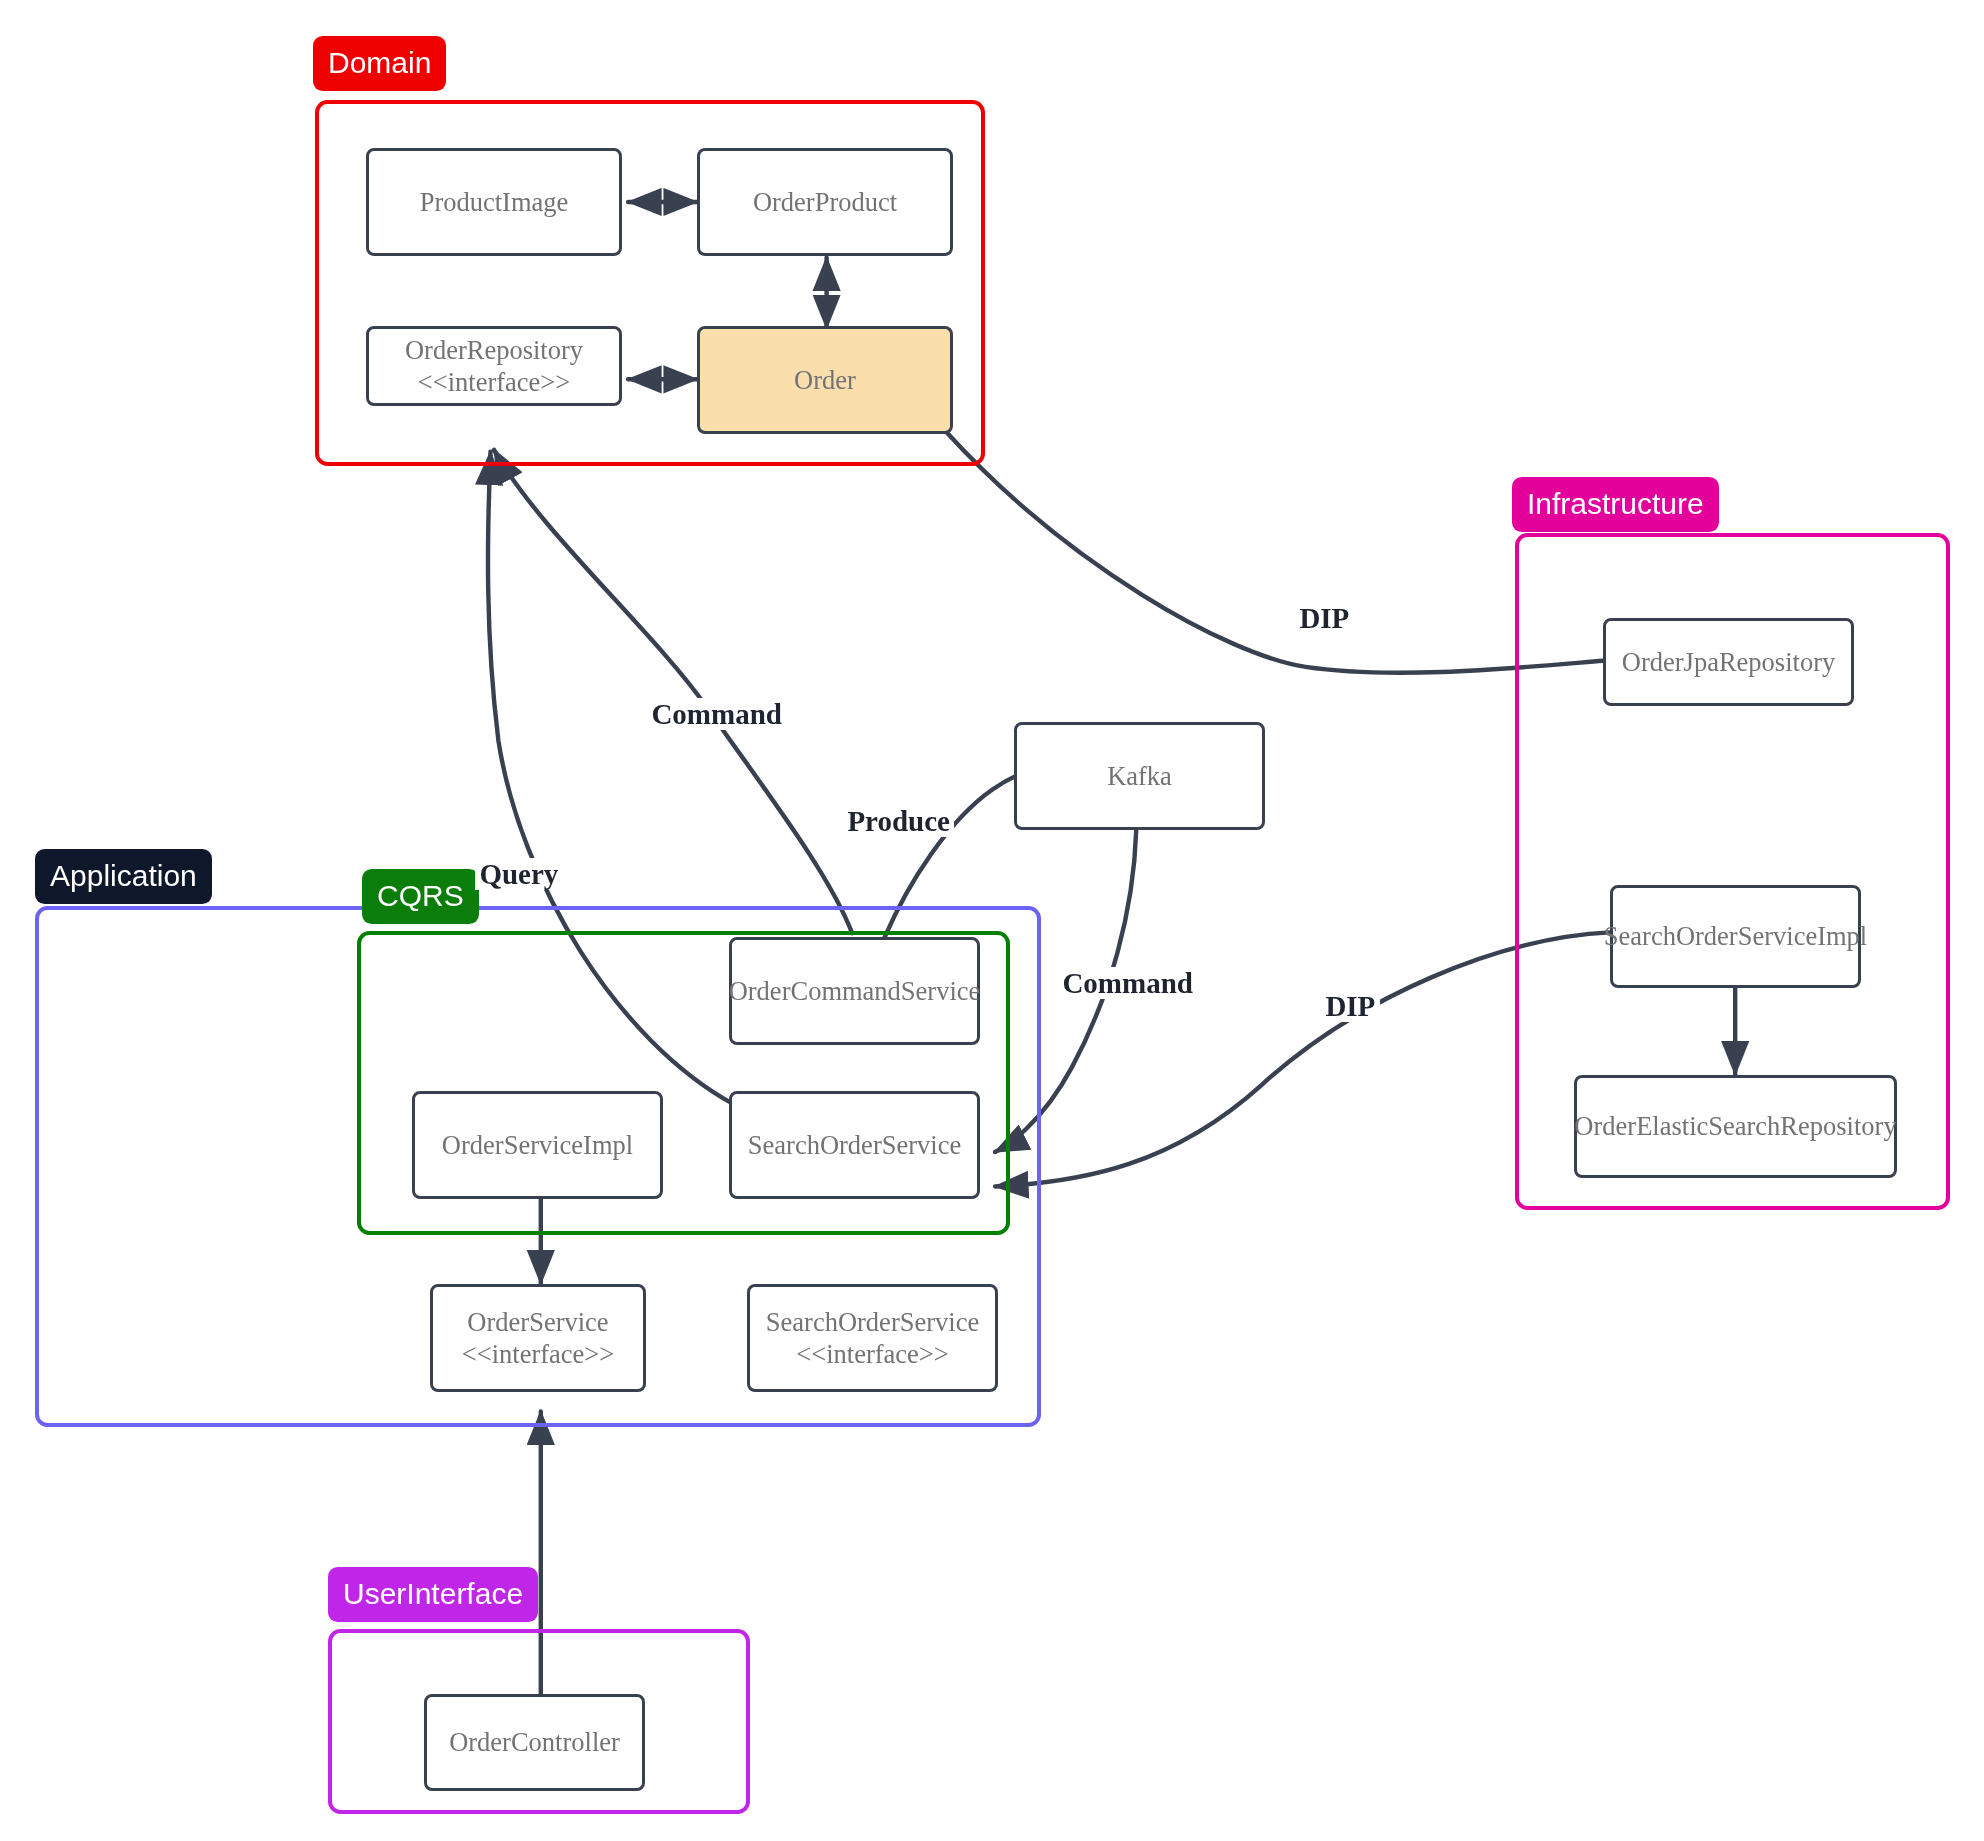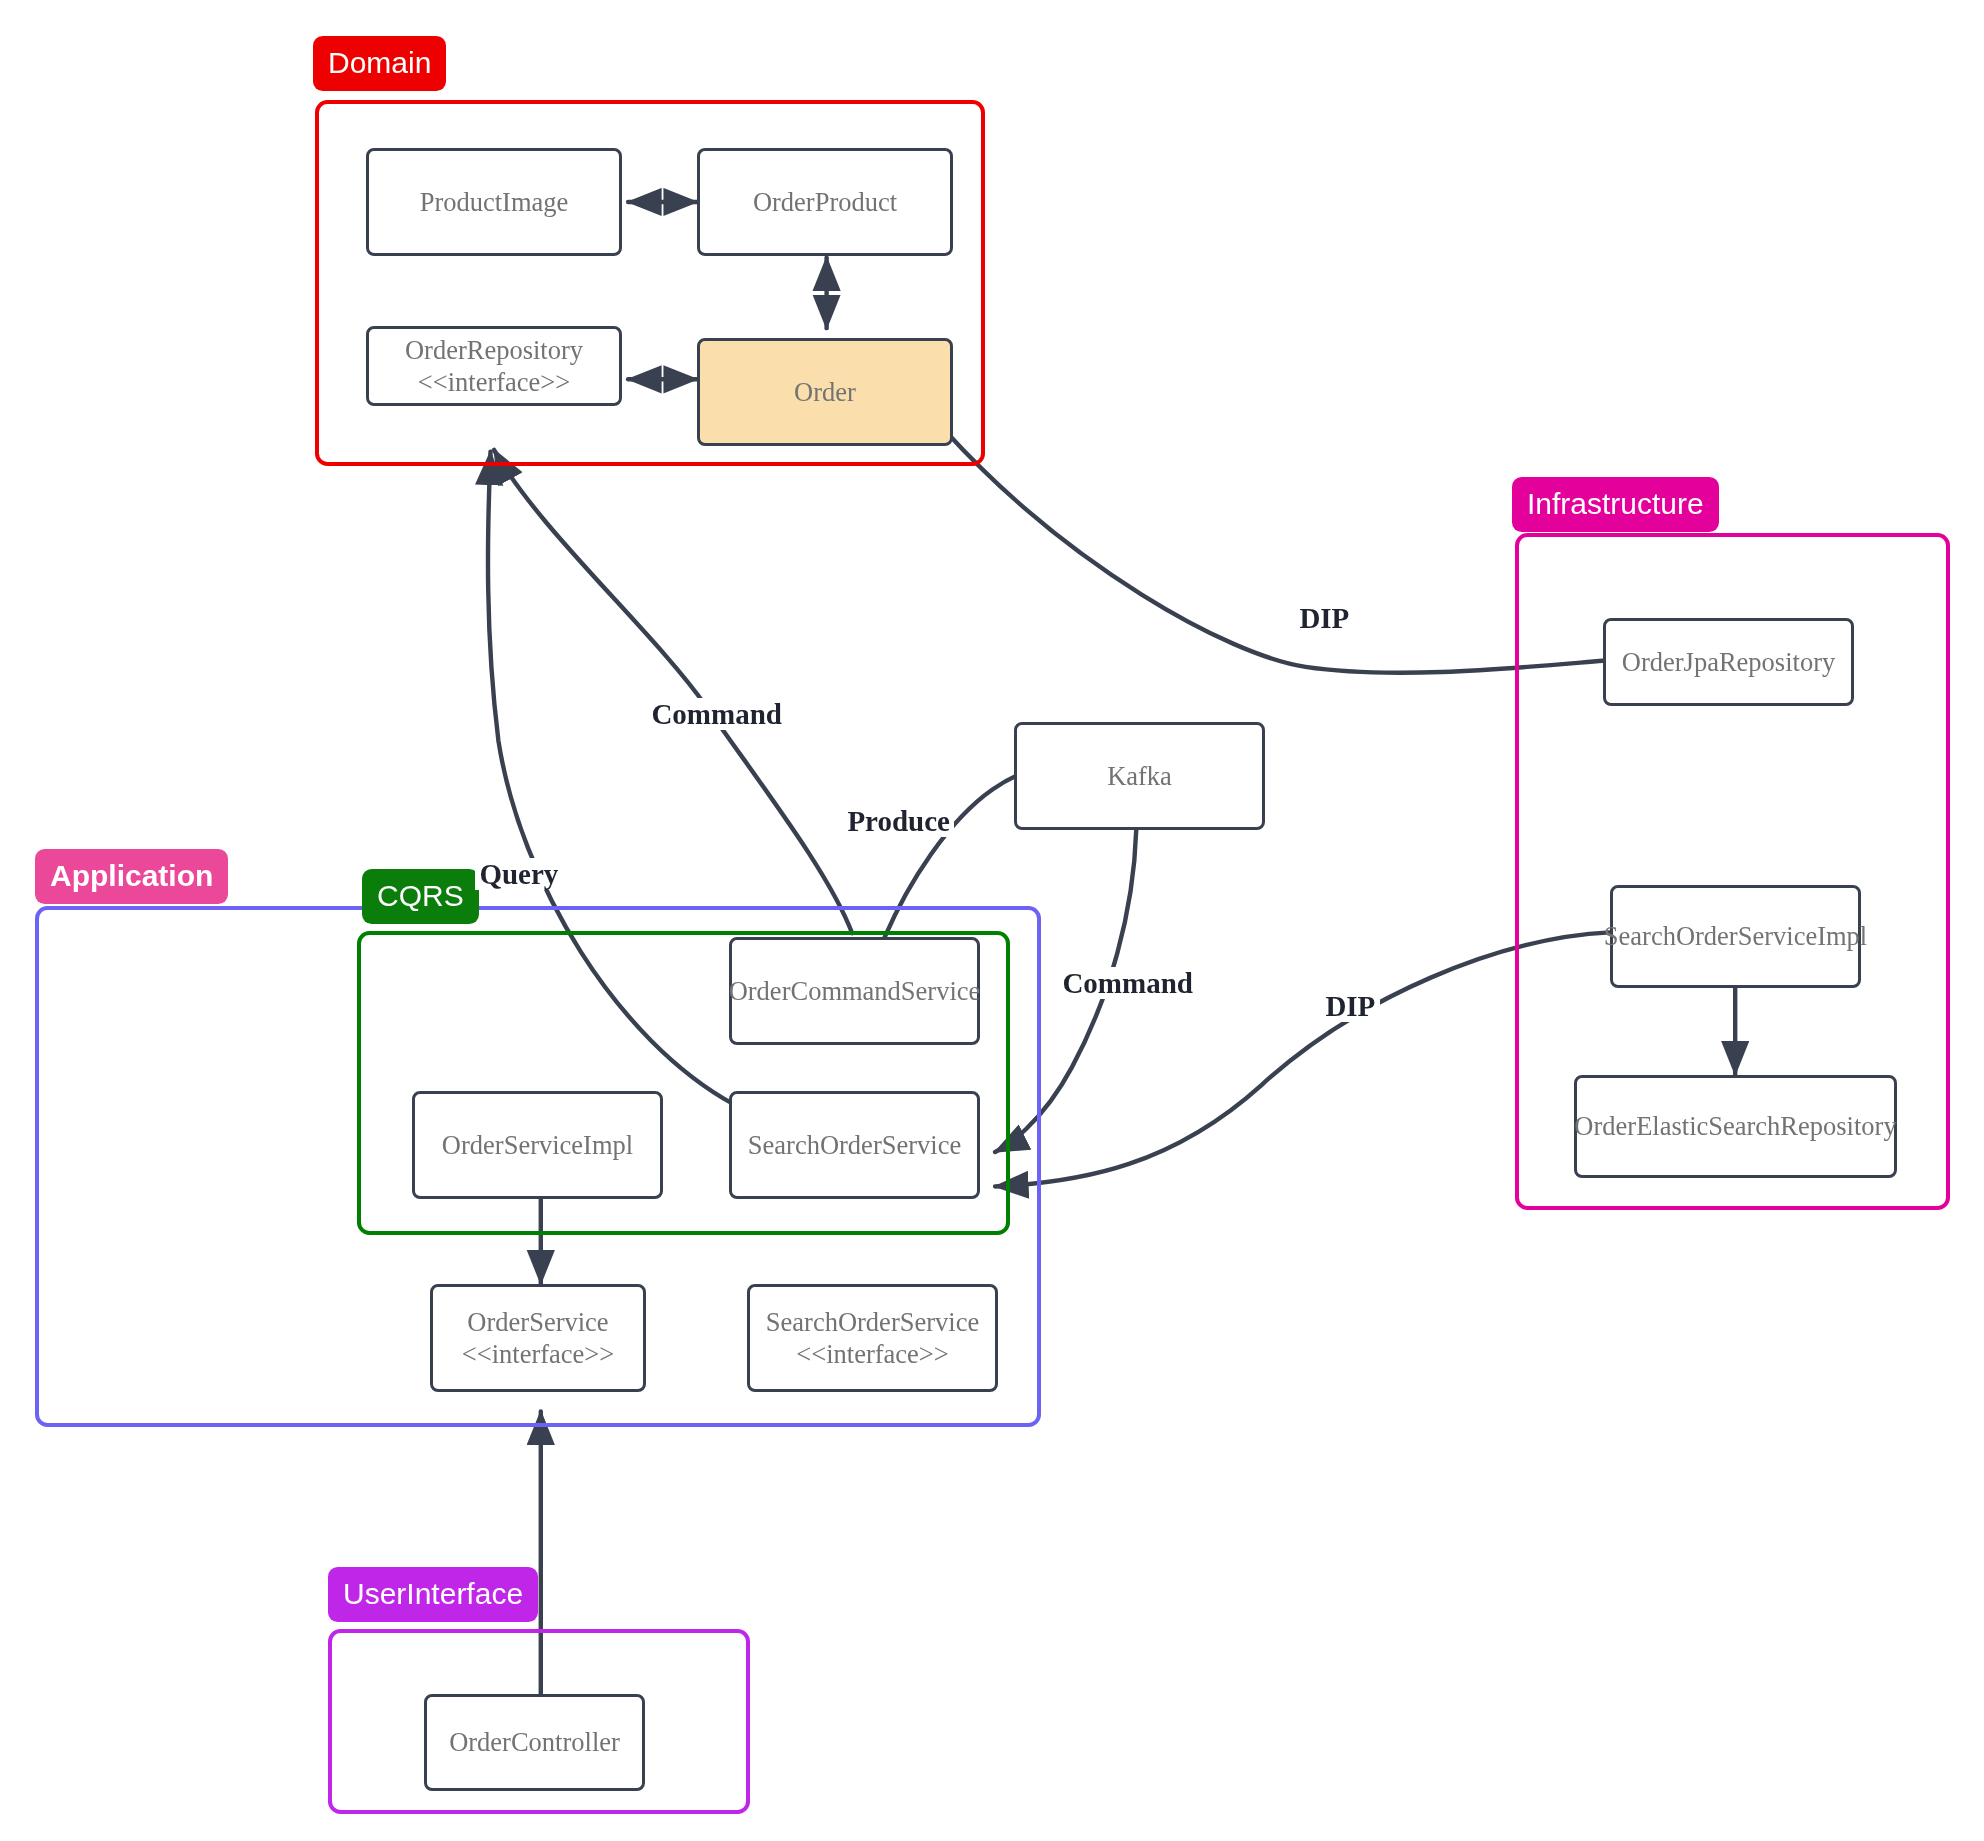--- a/index.html
+++ b/index.html
@@ -33,21 +33,21 @@
     font-family:"Liberation Sans", sans-serif;
     font-size:30px;
     line-height:1;
     padding:11.5px 15px 13.2px 15px;
     border-radius:9.7px;
     white-space:nowrap;
     box-sizing:border-box;
   }
   .chip.domain{background:#ee0000;}
   .chip.infrastructure{background:#e3009b;}
-  .chip.application{background:#ec4899;font-weight:bold;}
+  .chip.application{background:#0f172a;}
   .chip.cqrs{background:#0a7d0a;}
   .chip.userinterface{background:#c026e8;}
 
   
   .node{
     position:absolute;
     box-sizing:border-box;
     background:#ffffff;
     border:3.5px solid #394150;
     border-radius:8px;
@@ -144,21 +144,21 @@
       </span>
   </div>
 
   <div class="node" style="left:366px;top:326px;width:256px;height:80px;">
     <span>
       <span class="lbl">OrderRepository</span>
       <span class="sub">&lt;&lt;interface&gt;&gt;</span>
     </span>
   </div>
 
-  <div class="node accent" style="left:697px;top:338px;width:256px;height:108px;">
+  <div class="node accent" style="left:697px;top:326px;width:256px;height:108px;">
     <span>
         <span class="lbl">Order</span>
       </span>
   </div>
 
   <div class="node" style="left:1603px;top:618px;width:251px;height:88px;">
     <span>
         <span class="lbl">OrderJpaRepository</span>
       </span>
   </div>

